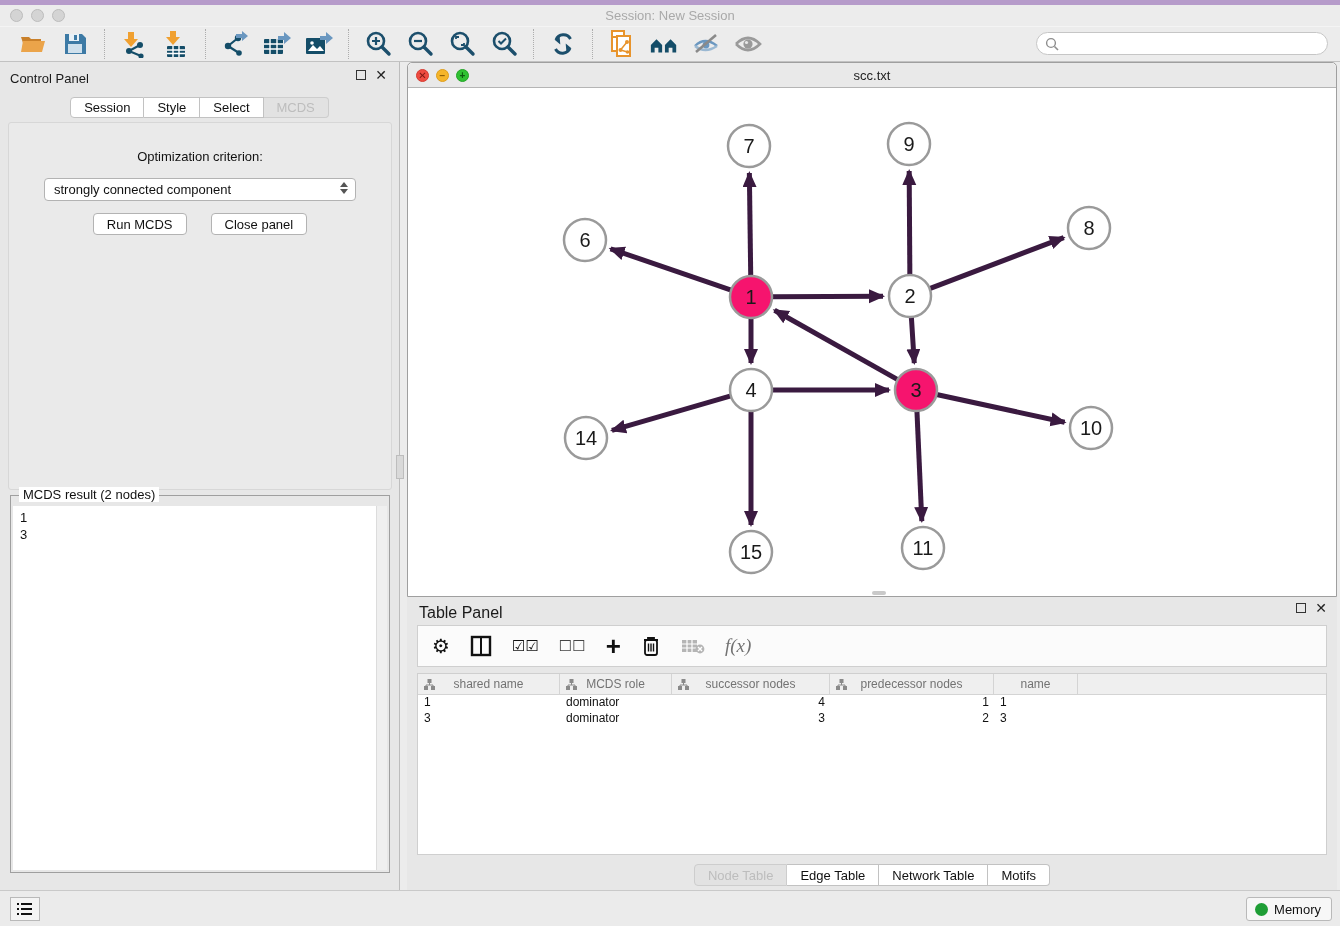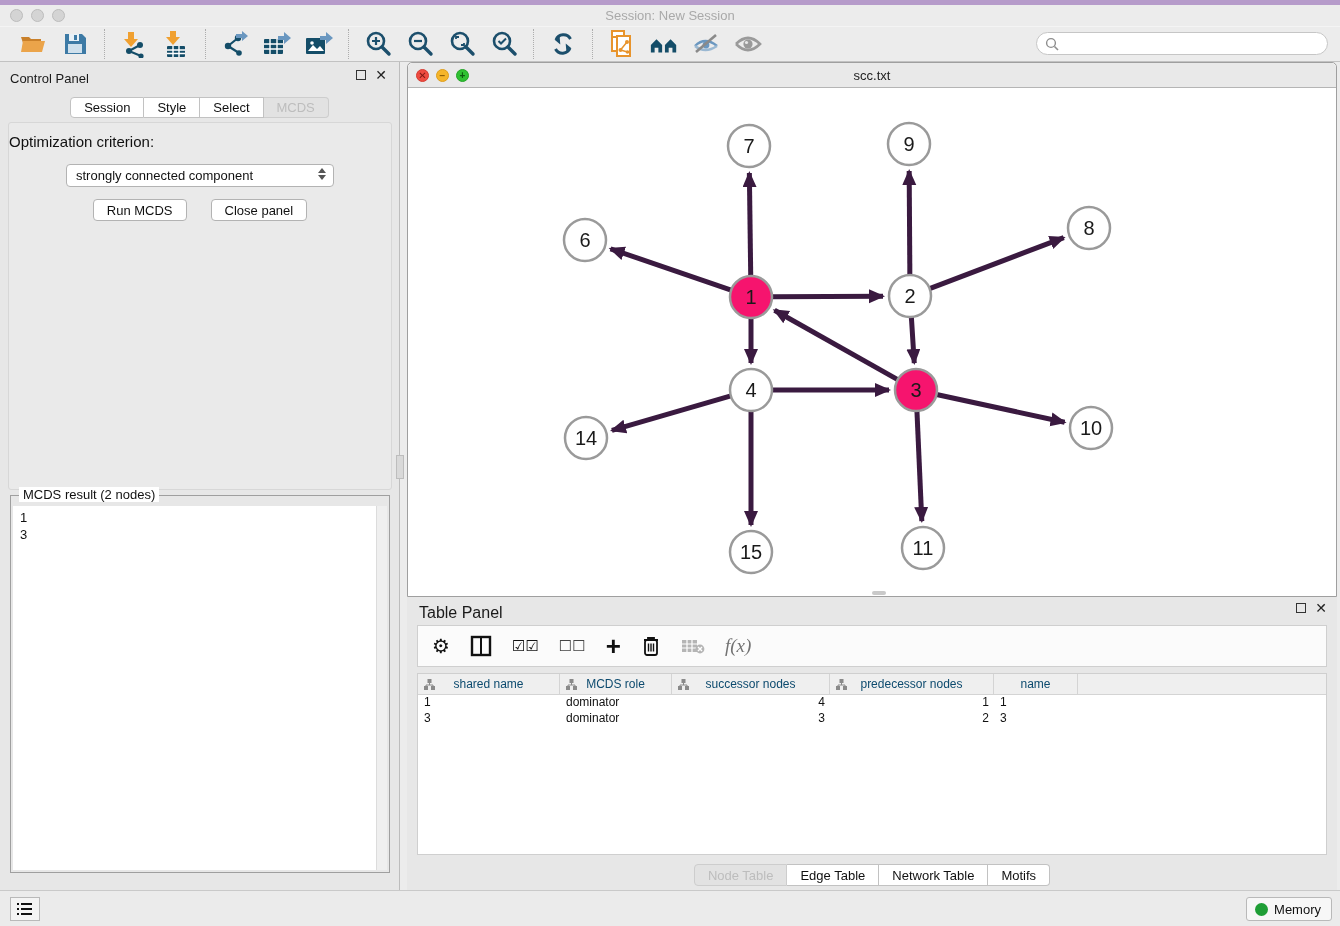--- a/index.html
+++ b/index.html
@@ -29,22 +29,22 @@
   .panel-btns { position:absolute; right:12px; top:8px; display:flex; gap:9px; align-items:center; }
   .float-box { width:10px; height:10px; border:1.5px solid #333; background:transparent; }
   .close-x { font-size:14px; font-weight:bold; color:#222; line-height:10px; }
   .cp-tabs { display:flex; justify-content:center; margin-top:5px; }
   .tab { height:21px; padding:0 13px; background:#fff; border:1px solid #c2c2c2; border-left:none; font-size:13px;
          display:flex; align-items:center; color:#111; cursor:default; }
   .tab:first-child { border-left:1px solid #c2c2c2; border-radius:4px 0 0 4px; }
   .tab.last { border-radius:0 4px 4px 0; }
   .tab.disabled-active { background:#e2e2e2; color:#bdbdbd; border-color:#cdcdcd; }
   .cp-body { position:absolute; left:8px; top:60px; width:384px; height:368px; background:#eaeaea; border:1px solid #d7d7d7; border-radius:3px; }
-  .opt-label { margin-top:10px; font-size:15px; color:#111; }
-  .select { position:relative; width:268px; height:23px; margin:14px auto 0; background:#fff; border:1px solid #b3b3b3; border-radius:4px;
+  .opt-label { text-align:center; margin-top:26px; font-size:13px; color:#111; }
+  .select { position:relative; width:312px; height:23px; margin:14px auto 0; background:#fff; border:1px solid #b3b3b3; border-radius:4px;
             font-size:13px; display:flex; align-items:center; padding-left:9px; color:#111; }
   .spinner { position:absolute; right:7px; top:3px; display:flex; flex-direction:column; gap:2px; }
   .spin-up { width:0; height:0; border-left:4px solid transparent; border-right:4px solid transparent; border-bottom:5px solid #555; }
   .spin-dn { width:0; height:0; border-left:4px solid transparent; border-right:4px solid transparent; border-top:5px solid #555; }
   .btn-row { display:flex; justify-content:center; gap:24px; margin-top:12px; }
   .btn { height:22px; padding:0 13px; background:#fff; border:1px solid #b3b3b3; border-radius:4px; font-size:13px; color:#111;
          display:flex; align-items:center; cursor:default; }
   .fieldset { position:absolute; left:10px; top:433px; width:380px; height:378px; border:1px solid #9f9f9f; }
   .legend { position:absolute; top:-9px; left:8px; background:#ffffff; padding:0 4px; font-size:13px; color:#111; }
   .result-white { position:absolute; left:2px; top:10px; right:13px; bottom:2px; background:#fff; font-size:13px; padding:3px 7px; line-height:17px; color:#111; }
@@ -68,21 +68,21 @@
   .table-panel { position:absolute; left:407px; top:597px; width:930px; height:293px; background:#e7e7e7; }
   .tp-title { position:absolute; left:12px; top:7px; font-size:16px; color:#1a1a1a; }
   .tp-btns { position:absolute; right:10px; top:6px; display:flex; gap:9px; align-items:center; }
   .tp-toolbar { position:absolute; left:10px; top:28px; width:910px; height:42px; background:#fbfbfb; border:1px solid #cfcfcf;
                 display:flex; align-items:center; padding-left:14px; gap:20px; }
   .tp-ticon { display:flex; align-items:center; justify-content:center; height:26px; cursor:default; }
   .glyph { font-size:20px; color:#111; }
   .fx { font-family:"Liberation Serif","DejaVu Serif",serif; font-style:italic; font-size:19px; color:#737373; }
   .tp-table { position:absolute; left:10px; top:76px; width:910px; height:182px; background:#fff; border:1px solid #cfcfcf; }
   .thead { display:flex; height:21px; background:#efefef; border-bottom:1px solid #d4d4d4; }
-  .th { position:relative; border-right:1px solid #d4d4d4; font-size:12px; color:#0c4a6e; display:flex; align-items:center; justify-content:center; }
+  .th { position:relative; border-right:1px solid #d4d4d4; font-size:12px; color:#737373; display:flex; align-items:center; justify-content:center; }
   .th .hier { position:absolute; left:6px; top:5px; }
   .trow { display:flex; height:16px; font-size:12px; color:#111; }
   .td { overflow:hidden; white-space:nowrap; padding-left:6px; }
   .td.num { text-align:right; padding-right:5px; padding-left:0; }
   .tp-tabs { position:absolute; left:0; right:0; top:267px; display:flex; justify-content:center; }
   .tp-tabs .tab { height:22px; }
 
   
   .status-bar { position:absolute; left:0; top:890px; width:1340px; height:36px; background:#ebebeb; border-top:1px solid #c9c9c9; }
   .menu-btn { position:absolute; left:10px; top:6px; width:30px; height:24px; background:#f4f4f4; border:1px solid #b9b9b9;

